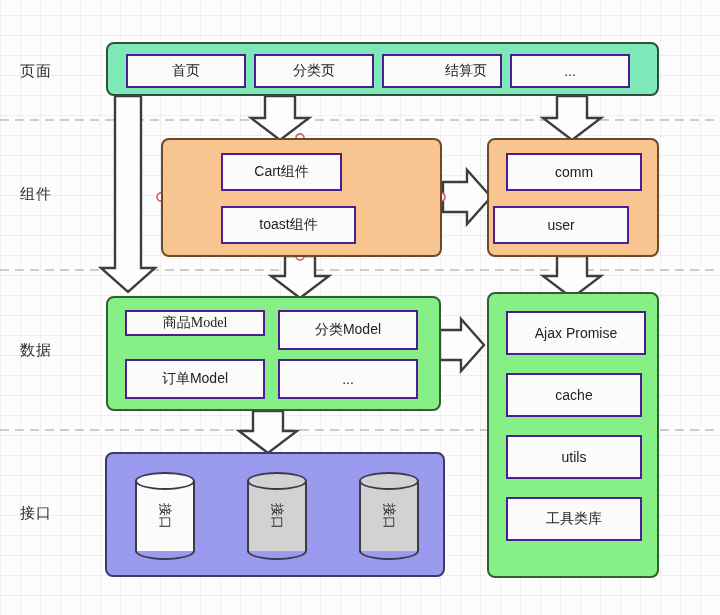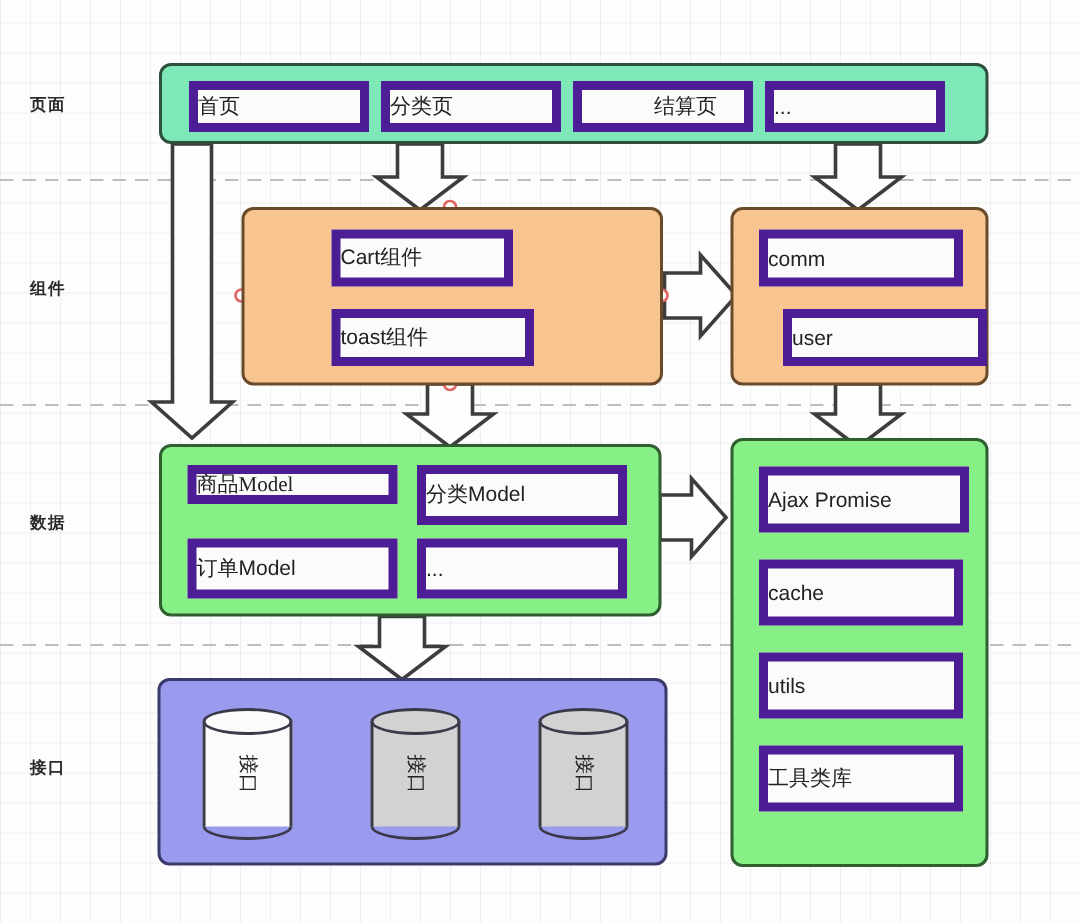--- a/index.html
+++ b/index.html
@@ -17,22 +17,22 @@
       linear-gradient(to right, rgba(0,0,0,0.055) 1px, transparent 1px),
       linear-gradient(to bottom, rgba(0,0,0,0.055) 1px, transparent 1px);
     background-size:20px 20px;
     background-position:0 -5px;
   }
   #svglayer{position:absolute;left:0;top:0;width:720px;height:615px;}
 
   
   .band-label{
     position:absolute;
-    font-size:11px;
-    font-weight:bold;
+    font-size:15px;
+    font-weight:normal;
     color:#2b2b2b;
     letter-spacing:1px;
     white-space:nowrap;
   }
 
   
   .panel{
     position:absolute;
     box-sizing:border-box;
     border:2px solid #3d3d3d;
@@ -42,23 +42,24 @@
   .panel.orange{background:#f8c591;border-color:#6b4a2a;}
   .panel.green-data{background:#86ef86;border-color:#2f5f2f;}
   .panel.green-lib{background:#86ef86;border-color:#2f5f2f;}
   .panel.purple{background:#9a9aef;border-color:#3a3a6b;}
 
   
   .ibox{
     position:absolute;
     box-sizing:border-box;
     background:#fbfbfb;
-    border:6px solid #4c1d95;
+    border:2px solid #4c1d95;
     display:flex;
     align-items:center;
+    justify-content:center;
     font-size:14px;
     color:#222;
     white-space:nowrap;
   }
 
   
   .cyl{
     position:absolute;
     width:60px;height:88px;
   }
@@ -167,21 +168,21 @@
     </div>
     <div class="ibox" style="left:58px;top:66px;width:135px;height:38px;">
       <span>toast组件</span>
     </div>
   </div>
 
   <div class="panel orange" style="left:487px;top:138px;width:172px;height:119px;">
     <div class="ibox" style="left:17px;top:13px;width:136px;height:38px;">
       <span>comm</span>
     </div>
-    <div class="ibox" style="left:33px;top:66px;width:136px;height:38px;">
+    <div class="ibox" style="left:4px;top:66px;width:136px;height:38px;">
       <span>user</span>
     </div>
   </div>
 
   <div class="panel green-data" style="left:106px;top:296px;width:335px;height:115px;">
     <div class="ibox" style="left:17px;top:12px;width:140px;height:26px;font-family:Liberation Serif, serif;">
       <span>商品Model</span>
     </div>
     <div class="ibox" style="left:170px;top:12px;width:140px;height:40px;">
       <span>分类Model</span>

